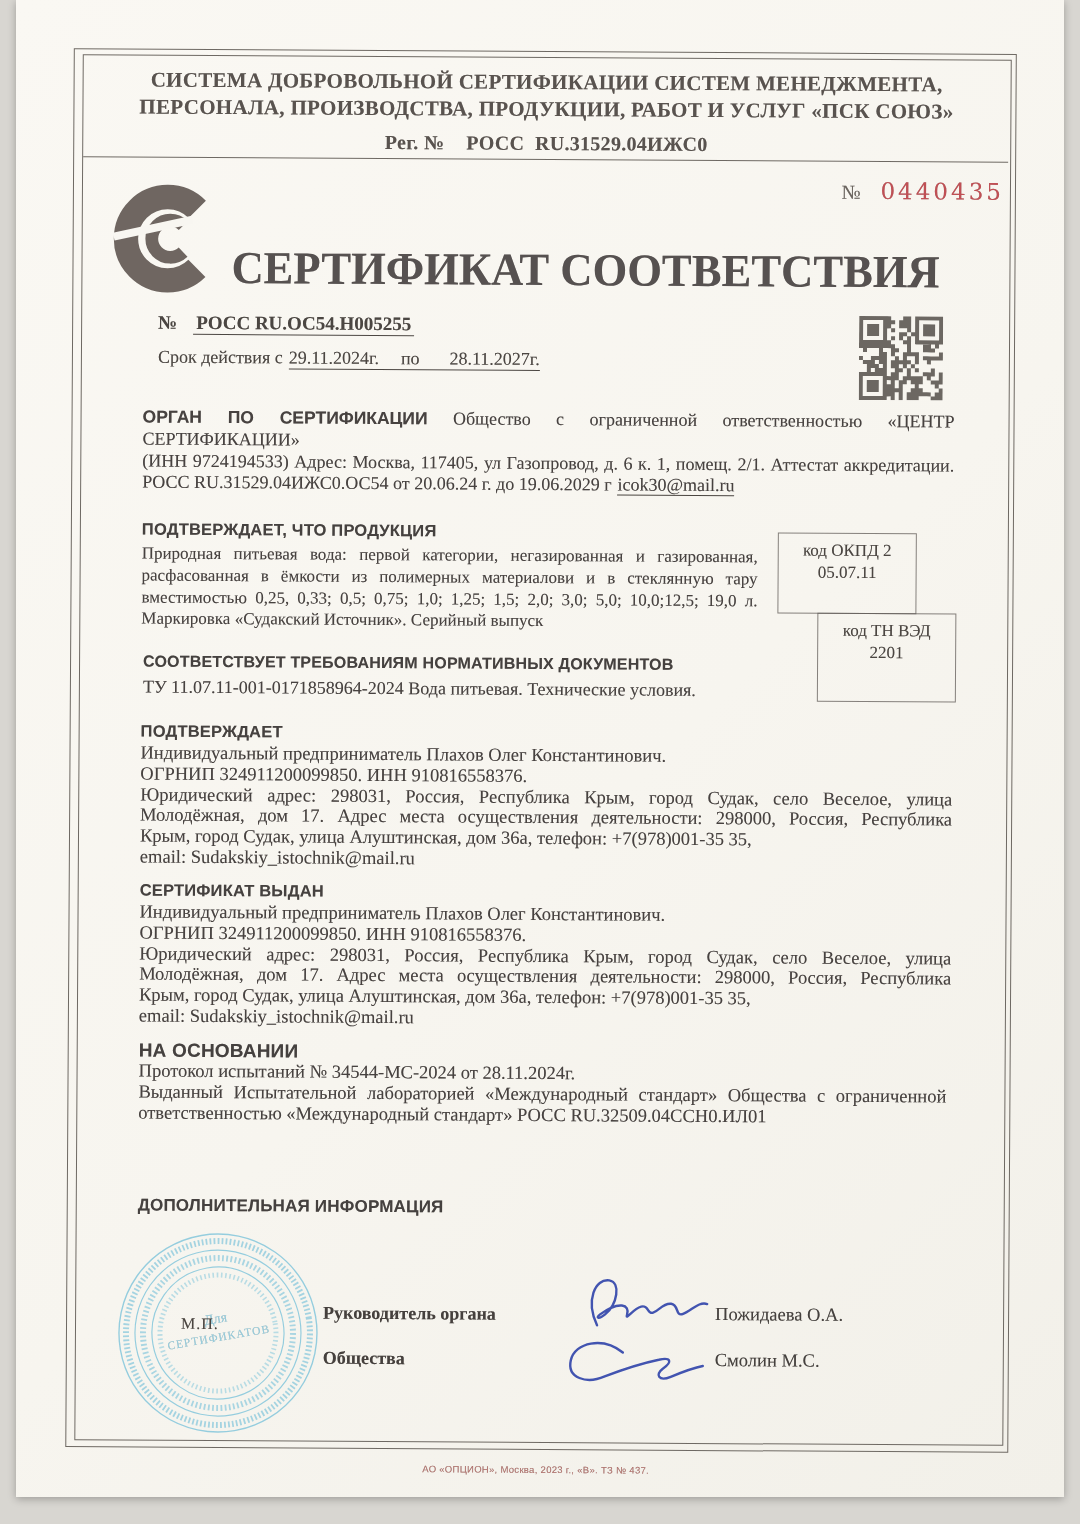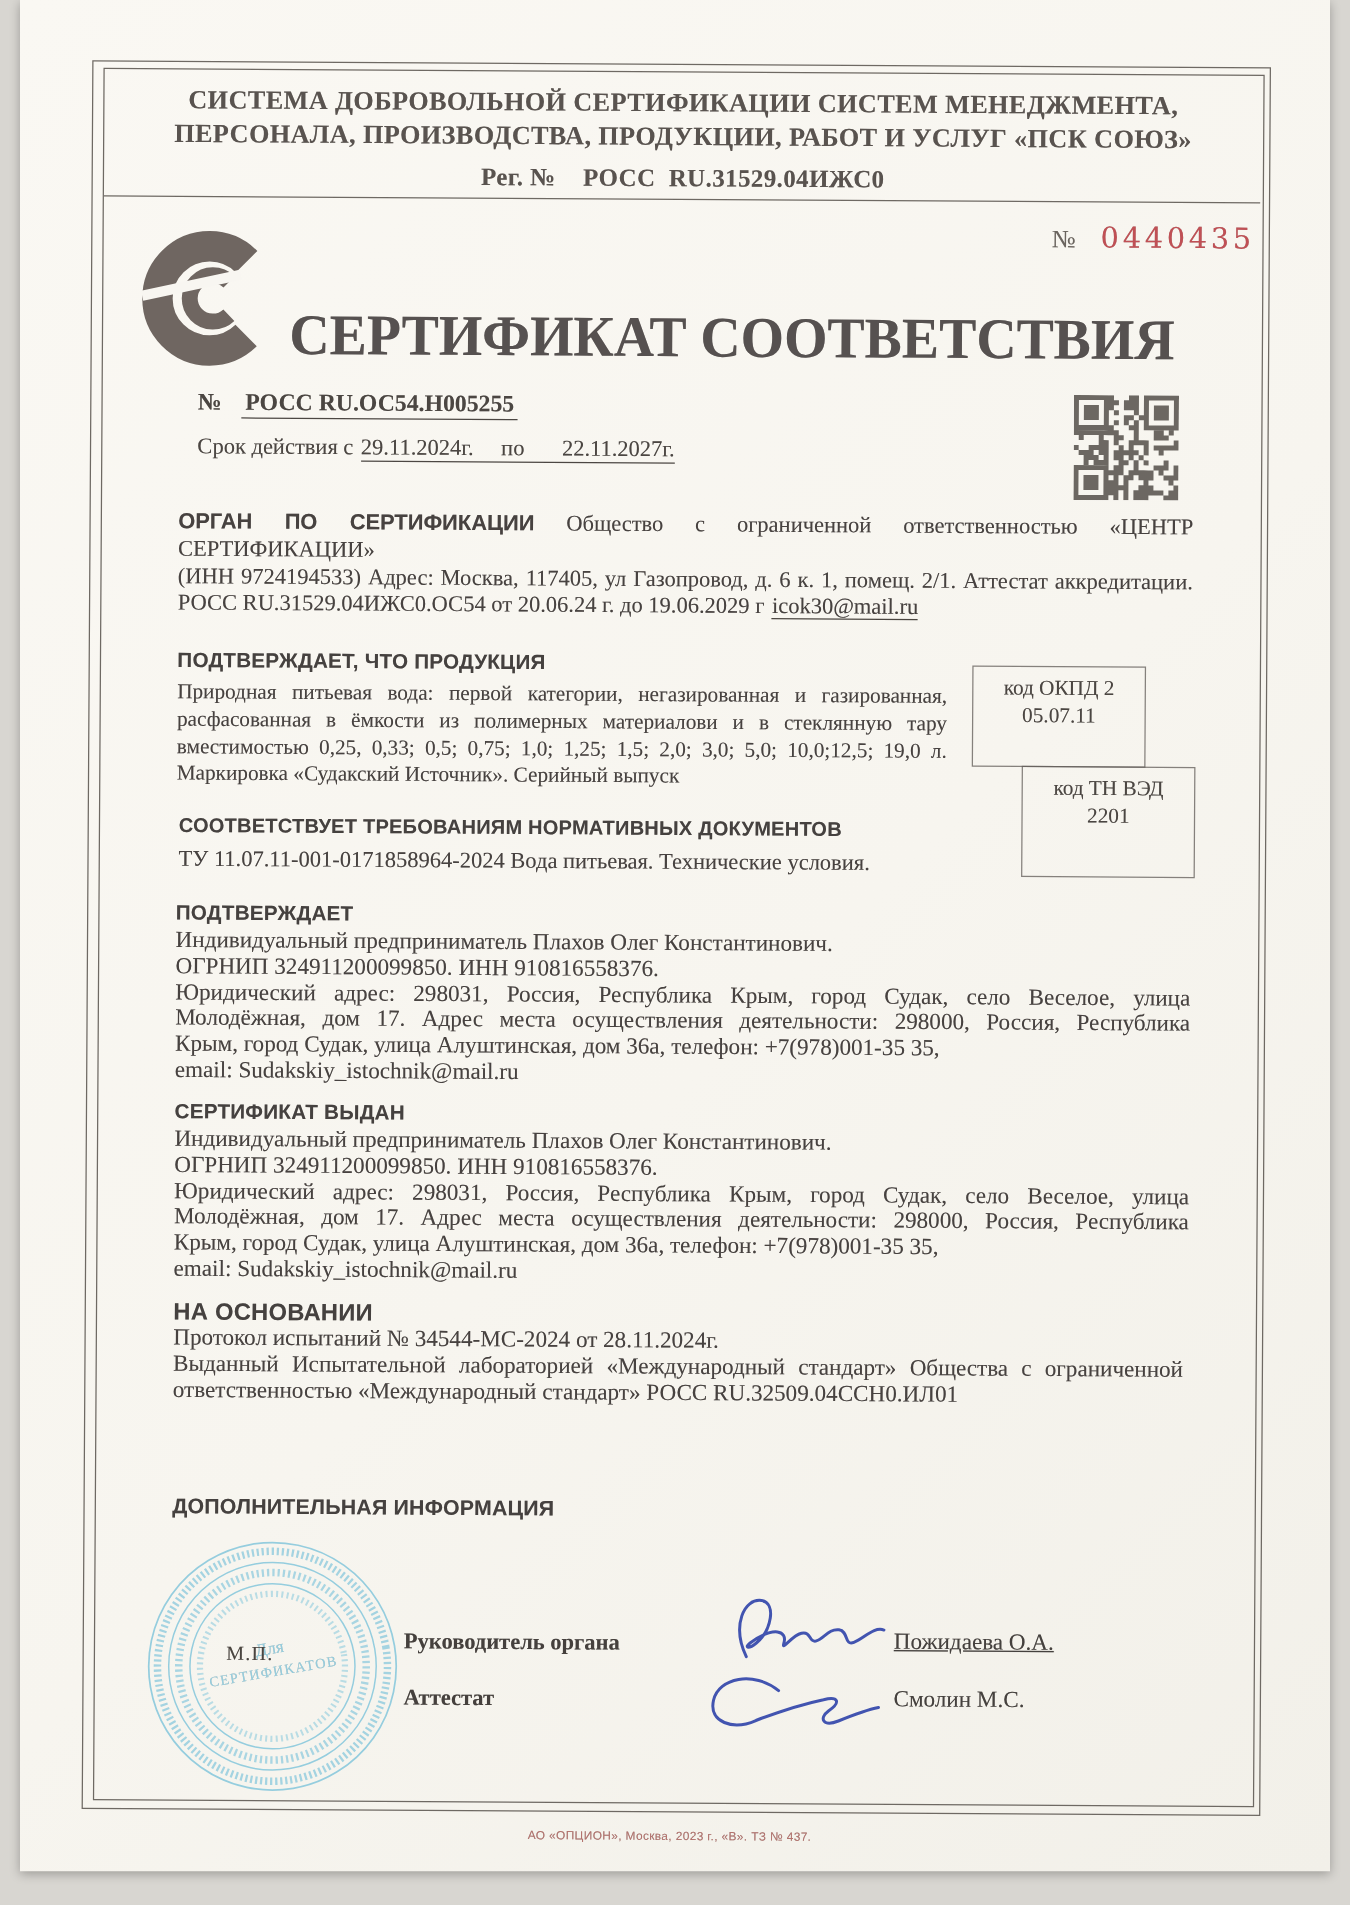--- a/index.html
+++ b/index.html
@@ -54,21 +54,21 @@
   .bas{left:140px;top:1063px;width:808px;font-size:18.5px;line-height:21px;}
   .add-lbl{left:140px;top:1198px;font-size:17px;}
   .stamp{left:116px;top:1230px;width:210px;height:210px;opacity:.85;transform:rotate(-10deg);}
   .mp{left:184px;top:1317px;font-size:16px;letter-spacing:1px;color:#4a4540;}
   .sig-label{font-weight:bold;font-size:18px;color:#45403d;white-space:nowrap;}
   .head-lbl{left:326px;top:1304px;}
   .exp-lbl{left:326px;top:1349px;}
   .sig1{left:570px;top:1270px;width:175px;height:68px;}
   .sig2{left:556px;top:1334px;width:190px;height:60px;}
   .name{font-size:18.5px;color:#45413e;white-space:nowrap;}
-  .name1{left:718px;top:1303px;text-decoration:underline;}
+  .name1{left:718px;top:1303px;}
   .name2{left:718px;top:1349px;}
   .footer{left:69px;top:1464px;width:941px;text-align:center;
     font-family:"Liberation Sans",sans-serif;font-size:9.5px;color:#b4736e;letter-spacing:.3px;}
 </style>
 </head>
 <body>
 
 <div class="paper"></div>
 
 <div class="scan">
@@ -90,21 +90,21 @@
     </g>
     <line x1="6" y1="46" x2="74" y2="31" stroke="#f8f6f1" stroke-width="7"></line>
   </svg>
 
   <div class="abs blank-no"><span>№</span><span class="digits">0440435</span></div>
 
   <div class="abs title">СЕРТИФИКАТ СООТВЕТСТВИЯ</div>
 
   <div class="abs cert-line"><span>№</span><span class="num ul">РОСС RU.ОС54.Н005255</span></div>
 
-  <div class="abs validity"><span>Срок действия с</span><span class="ulg"><span>29.11.2024г.</span><span class="gap1"></span><span>по</span><span class="gap2"></span><span>22.11.2027г.</span></span></div>
+  <div class="abs validity"><span>Срок действия с</span><span class="ulg"><span>29.11.2024г.</span><span class="gap1"></span><span>по</span><span class="gap2"></span><span>28.11.2027г.</span></span></div>
 
   <svg class="abs qr" viewBox="0 0 84 84">
       <path d="M28 0h4v4h-4zM44 0h4v4h-4zM48 0h4v4h-4zM28 4h4v4h-4zM32 4h4v4h-4zM40 4h4v4h-4zM44 4h4v4h-4zM48 4h4v4h-4zM28 8h4v4h-4zM40 8h4v4h-4zM44 8h4v4h-4zM48 8h4v4h-4zM32 12h4v4h-4zM48 12h4v4h-4zM40 16h4v4h-4zM44 16h4v4h-4zM52 16h4v4h-4zM32 20h4v4h-4zM40 20h4v4h-4zM48 20h4v4h-4zM28 24h4v4h-4zM44 24h4v4h-4zM48 24h4v4h-4zM0 28h4v4h-4zM4 28h4v4h-4zM8 28h4v4h-4zM12 28h4v4h-4zM16 28h4v4h-4zM20 28h4v4h-4zM24 28h4v4h-4zM28 28h4v4h-4zM32 28h4v4h-4zM48 28h4v4h-4zM64 28h4v4h-4zM68 28h4v4h-4zM76 28h4v4h-4zM4 32h4v4h-4zM20 32h4v4h-4zM32 32h4v4h-4zM36 32h4v4h-4zM48 32h4v4h-4zM64 32h4v4h-4zM68 32h4v4h-4zM72 32h4v4h-4zM20 36h4v4h-4zM24 36h4v4h-4zM32 36h4v4h-4zM44 36h4v4h-4zM48 36h4v4h-4zM52 36h4v4h-4zM56 36h4v4h-4zM80 36h4v4h-4zM0 40h4v4h-4zM12 40h4v4h-4zM16 40h4v4h-4zM20 40h4v4h-4zM24 40h4v4h-4zM36 40h4v4h-4zM44 40h4v4h-4zM56 40h4v4h-4zM64 40h4v4h-4zM68 40h4v4h-4zM72 40h4v4h-4zM76 40h4v4h-4zM80 40h4v4h-4zM4 44h4v4h-4zM8 44h4v4h-4zM12 44h4v4h-4zM20 44h4v4h-4zM24 44h4v4h-4zM32 44h4v4h-4zM36 44h4v4h-4zM40 44h4v4h-4zM44 44h4v4h-4zM48 44h4v4h-4zM56 44h4v4h-4zM68 44h4v4h-4zM8 48h4v4h-4zM12 48h4v4h-4zM16 48h4v4h-4zM24 48h4v4h-4zM32 48h4v4h-4zM36 48h4v4h-4zM44 48h4v4h-4zM52 48h4v4h-4zM8 52h4v4h-4zM16 52h4v4h-4zM20 52h4v4h-4zM24 52h4v4h-4zM36 52h4v4h-4zM40 52h4v4h-4zM48 52h4v4h-4zM56 52h4v4h-4zM72 52h4v4h-4zM32 56h4v4h-4zM36 56h4v4h-4zM48 56h4v4h-4zM64 56h4v4h-4zM68 56h4v4h-4zM72 56h4v4h-4zM80 56h4v4h-4zM28 60h4v4h-4zM32 60h4v4h-4zM36 60h4v4h-4zM44 60h4v4h-4zM48 60h4v4h-4zM52 60h4v4h-4zM56 60h4v4h-4zM60 60h4v4h-4zM68 60h4v4h-4zM80 60h4v4h-4zM32 64h4v4h-4zM40 64h4v4h-4zM44 64h4v4h-4zM52 64h4v4h-4zM56 64h4v4h-4zM60 64h4v4h-4zM72 64h4v4h-4zM76 64h4v4h-4zM80 64h4v4h-4zM28 68h4v4h-4zM32 68h4v4h-4zM40 68h4v4h-4zM56 68h4v4h-4zM76 68h4v4h-4zM28 72h4v4h-4zM32 72h4v4h-4zM36 72h4v4h-4zM40 72h4v4h-4zM52 72h4v4h-4zM56 72h4v4h-4zM60 72h4v4h-4zM80 72h4v4h-4zM28 76h4v4h-4zM32 76h4v4h-4zM40 76h4v4h-4zM48 76h4v4h-4zM52 76h4v4h-4zM56 76h4v4h-4zM60 76h4v4h-4zM64 76h4v4h-4zM68 76h4v4h-4zM76 76h4v4h-4zM80 76h4v4h-4zM32 80h4v4h-4zM40 80h4v4h-4zM48 80h4v4h-4zM52 80h4v4h-4zM56 80h4v4h-4zM72 80h4v4h-4zM76 80h4v4h-4zM80 80h4v4h-4zM0 0h28v28h-28z M4 4h20v20h-20z M8 8h12v12h-12zM56 0h28v28h-28z M60 4h20v20h-20z M64 8h12v12h-12zM0 56h28v28h-28z M4 60h20v20h-20z M8 64h12v12h-12z" fill="#4e4944" fill-rule="evenodd"></path>
     </svg>
 
   <div class="abs org">
     <div class="jline"><span class="lbl">ОРГАН ПО СЕРТИФИКАЦИИ</span> <span>Общество с ограниченной ответственностью «ЦЕНТР СЕРТИФИКАЦИИ»</span></div>
     <div class="jline">(ИНН 9724194533) Адрес: Москва, 117405, ул Газопровод, д. 6 к. 1, помещ. 2/1. Аттестат аккредитации.</div>
     <div><span>РОСС RU.31529.04ИЖС0.ОС54 от 20.06.24 г. до 19.06.2029 г</span><span class="ulem">icok30@mail.ru</span></div>
   </div>
@@ -171,21 +171,21 @@
     <text x="105" y="113" text-anchor="middle" font-size="11.5" letter-spacing="1" font-family="Liberation Serif, serif" fill="#85c7dc">СЕРТИФИКАТОВ</text>
   </svg>
   <div class="abs mp">М.П.</div>
 
   <div class="abs sig-label head-lbl">Руководитель органа</div>
   <svg class="abs sig1" viewBox="0 0 175 68">
     <path d="M30 55 C18 30 28 8 42 10 C54 12 50 34 38 44 C32 49 28 48 33 44 C52 30 63 34 60 44 C58 51 66 38 74 36 C82 34 80 44 86 42 C92 40 96 32 104 33 C112 34 108 46 116 43 C124 40 132 30 140 33" fill="none" stroke-width="2.4" stroke-linecap="round" stroke="#4254b0"></path>
   </svg>
   <div class="abs name name1">Пожидаева О.А.</div>
 
-  <div class="abs sig-label exp-lbl">Аттестат</div>
+  <div class="abs sig-label exp-lbl">Общества</div>
   <svg class="abs sig2" viewBox="0 0 190 60">
     <path d="M70 18 C50 2 22 8 18 26 C14 44 34 50 52 42 C70 35 92 28 106 25 C118 22 120 27 110 34 C102 40 106 47 118 42 C130 37 140 33 150 31" fill="none" stroke-width="2.4" stroke-linecap="round" stroke="#4254b0"></path>
   </svg>
   <div class="abs name name2">Смолин М.С.</div>
 
   <div class="abs footer">АО «ОПЦИОН», Москва, 2023 г., «В». ТЗ № 437.</div>
 
 </div>
 
 </body></html>

